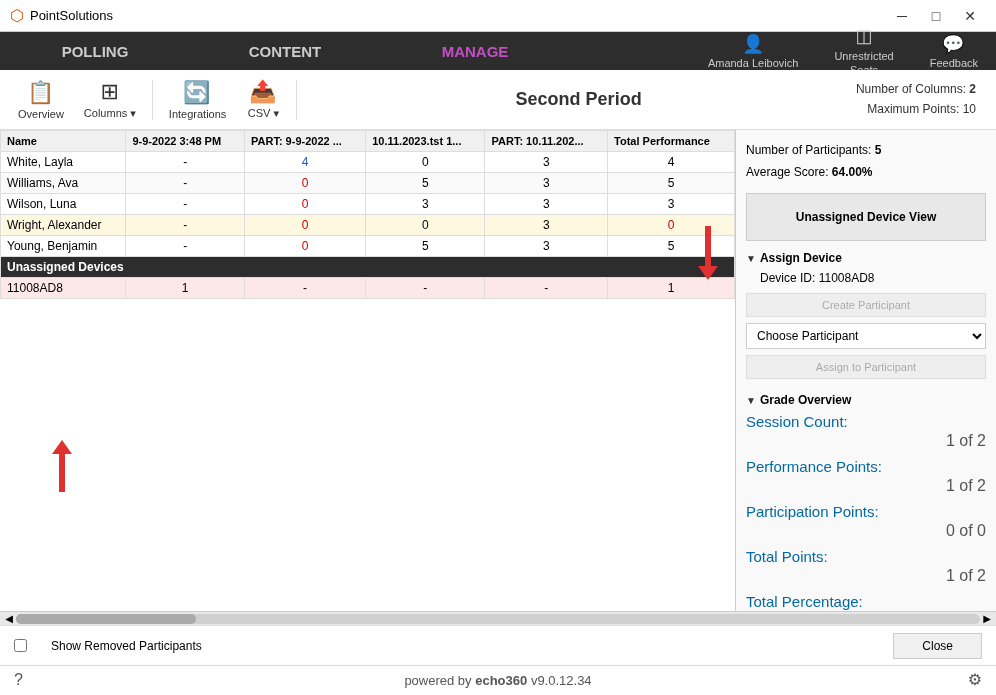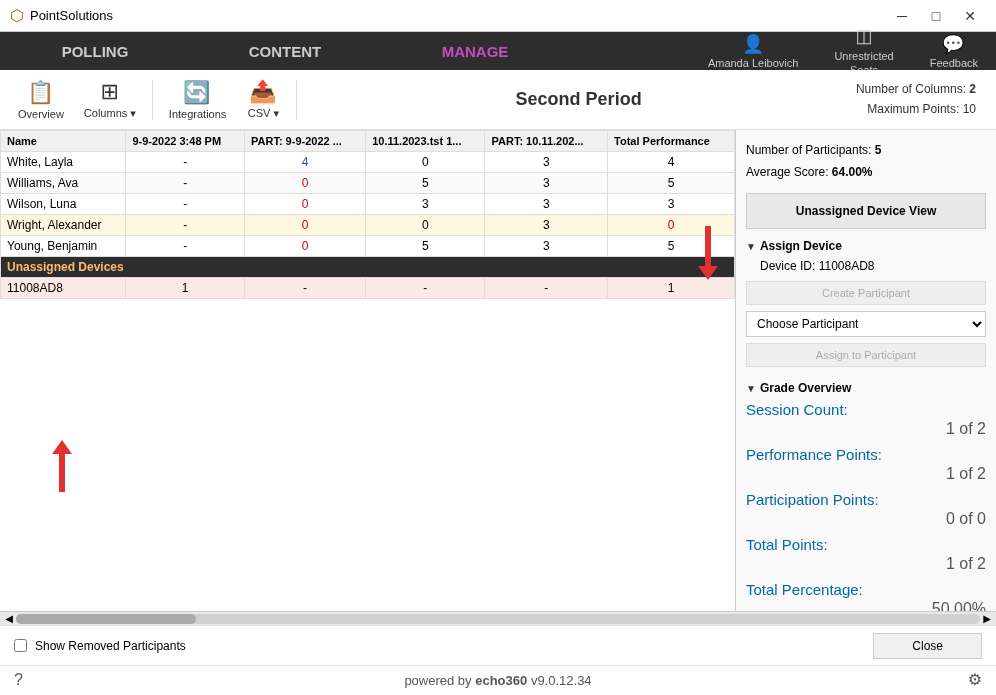--- a/index.html
+++ b/index.html
@@ -69,21 +69,21 @@
       background: #f0f0f0;
     }
     td {
       border: 1px solid #ddd; padding: 3px 6px; text-align: left;
       white-space: nowrap;
     }
     tr:nth-child(even) td { background: #fafafa; }
     .row-highlight td { background: #fff8e1 !important; }
     .row-selected td { background: #fde8e8 !important; }
     .unassigned-header td {
-      background: #2d2d2d !important; color: #fdba74; font-weight: bold;
+      background: #2d2d2d !important; color: #ffffff; font-weight: bold;
     }
     .scrollbar-area {
       background: #e8e8e8; height: 14px; display: flex; align-items: center;
       padding: 0 2px; border-top: 1px solid #ccc;
     }
     .scrollbar-track {
       flex: 1; height: 10px; background: #d0d0d0; border-radius: 5px;
       position: relative;
     }
     .scrollbar-thumb {
@@ -91,21 +91,21 @@
       width: 180px; height: 10px; background: #aaa; border-radius: 5px;
     }
 
     
     .right-panel {
       width: 260px; background: #f9f9f9; padding: 10px;
       overflow-y: auto; font-size: 12px;
     }
     .panel-stats { font-size: 12px; margin-bottom: 10px; line-height: 1.8; }
     .unassigned-view-btn {
-      width: 100%; padding: 10px; background: #e8e8e8; border: 1px solid #ccc;
+      width: 100%; padding: 16px; background: #e8e8e8; border: 1px solid #ccc;
       font-size: 12px; font-weight: bold; cursor: pointer; margin-bottom: 10px;
     }
     .section-header {
       font-weight: bold; font-size: 12px; margin-bottom: 6px;
       display: flex; align-items: center; gap: 4px;
     }
     .triangle { font-size: 10px; color: #333; }
     .device-id { font-size: 12px; margin-bottom: 8px; margin-left: 14px; }
     .panel-btn {
       width: 100%; padding: 5px; margin-bottom: 6px;
@@ -121,23 +121,23 @@
     .grade-item { margin-bottom: 8px; }
     .grade-item-label { font-size: 15px; color: #0369a1; margin-bottom: 2px; }
     .grade-item-value { font-size: 16px; color: #555; text-align: right; }
 
     
     .bottom-bar {
       height: 40px; background: #fff; border-top: 1px solid #ddd;
       display: flex; align-items: center; padding: 0 14px;
       justify-content: space-between;
     }
-    .bottom-bar label { font-size: 12px; display: flex; align-items: center; gap: 8px; }
+    .bottom-bar label { font-size: 12px; display: flex; align-items: center; gap: 24px; }
     .close-btn-main {
-      padding: 5px 38px; background: #f0f0f0; border: 1px solid #ccc;
+      padding: 5px 28px; background: #f0f0f0; border: 1px solid #ccc;
       font-size: 12px; cursor: pointer;
     }
 
     
     .footer {
       height: 30px; background: #fff; border-top: 1px solid #ddd;
       display: flex; align-items: center; justify-content: center;
       font-size: 13px; color: #555;
     }
     .footer strong { font-weight: 900; }

